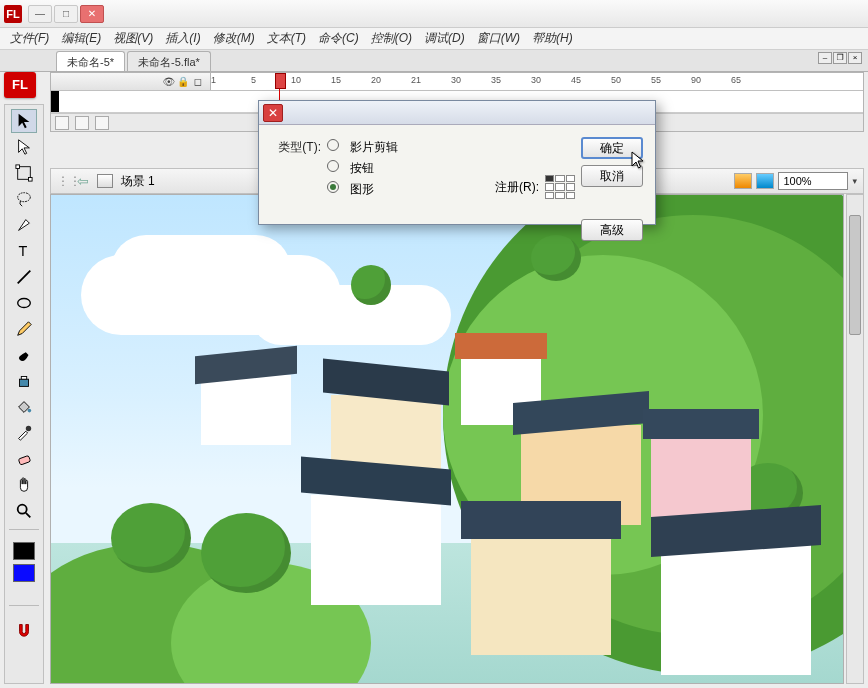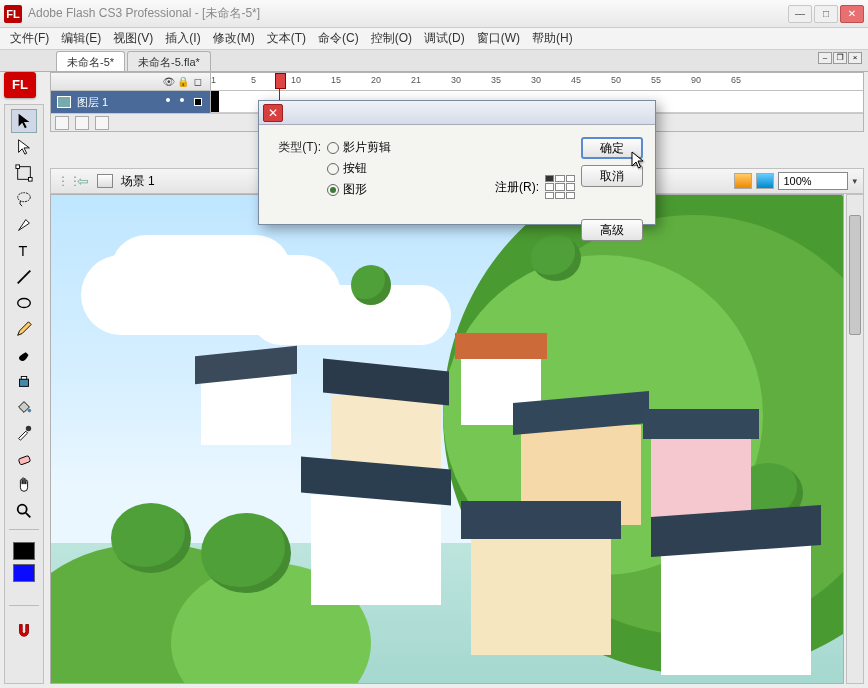--- a/index.html
+++ b/index.html
@@ -8,21 +8,21 @@
 
 .titlebar { height: 28px; background: linear-gradient(#fafafa,#e8e8e8); border-bottom: 1px solid #ccc; display: flex; align-items: center; padding: 0 4px; }
 .titlebar .logo { width: 18px; height: 18px; background: #b80000; color: #fff; font: bold 11px/18px Arial; text-align: center; border-radius: 2px; margin-right: 6px; }
 .titlebar .title { font-size: 12px; color: #8a8a8a; flex: 1; }
 .titlebar .win-btns { display: flex; gap: 2px; }
 .titlebar .wb { width: 24px; height: 18px; background: #f0f0f0; border: 1px solid #c8c8c8; border-radius: 2px; display: flex; align-items: center; justify-content: center; font-size: 10px; color: #555; }
 .titlebar .wb.close { background: #e87070; color: #fff; border-color: #c05050; }
 
 
 .menubar { height: 22px; background: #f4f4f4; display: flex; align-items: center; padding: 0 4px; font-size: 12px; border-bottom: 1px solid #d0d0d0; }
-.menubar span { padding: 2px 6px; color: #333; }
+.menubar span { padding: 2px 6px; color: #333; font-style: italic; }
 
 
 .doctabs { height: 22px; background: #e4e4e4; display: flex; align-items: flex-end; padding-left: 56px; border-bottom: 1px solid #b0b0b0; position: relative; }
 .doctab { height: 20px; padding: 0 10px; font-size: 11px; background: #e8e8e8; border: 1px solid #b0b0b0; border-bottom: none; border-radius: 3px 3px 0 0; margin-right: 2px; line-height: 20px; color: #333; }
 .doctab.active { background: #fff; }
 .doctabs .mini { position: absolute; right: 6px; top: 2px; display: flex; gap: 1px; }
 .doctabs .mini span { width: 14px; height: 12px; border: 1px solid #999; background: #eee; font-size: 8px; text-align: center; line-height: 10px; }
 
 
 .app-icon-strip { position: absolute; left: 4px; top: 72px; width: 40px; height: 28px; }
@@ -85,40 +85,39 @@
 
 .dialog { position: absolute; left: 258px; top: 100px; width: 398px; background: #f4f4f0; border: 1px solid #7a8aa0; box-shadow: 4px 4px 12px rgba(0,0,0,.35); z-index: 50; }
 .dlg-title { height: 24px; background: linear-gradient(#eef2f8,#d6dce8); border-bottom: 1px solid #aab; display: flex; align-items: center; padding: 0 4px; font-size: 12px; }
 .dlg-title .t { flex: 1; padding-left: 4px; color: #222; font-weight: bold; }
 .dlg-title .x { width: 20px; height: 18px; background: #d84040; border: 1px solid #a02020; color: #fff; text-align: center; line-height: 16px; font-size: 12px; border-radius: 2px; }
 .dlg-body { padding: 14px 12px 16px; font-size: 12px; position: relative; }
 .dlg-row { display: flex; align-items: center; margin-bottom: 10px; }
 .dlg-label { width: 56px; text-align: right; padding-right: 6px; color: #222; }
 .dlg-input { flex: 1; height: 20px; border: 1px solid #7f9db9; background: #fff; padding: 0 4px; font-size: 12px; }
 .dlg-radios { display: flex; flex-direction: column; gap: 4px; }
-.dlg-radio { display: flex; align-items: center; gap: 4px; }
+.dlg-radio { display: flex; gap: 11px; }
 .dlg-radio .r { width: 12px; height: 12px; border: 1px solid #666; border-radius: 50%; display: flex; align-items: center; justify-content: center; }
 .dlg-radio.checked .r::after { content: ""; width: 6px; height: 6px; background: #3a7a3a; border-radius: 50%; }
 .dlg-reg { position: absolute; left: 236px; top: 50px; display: flex; align-items: center; gap: 6px; font-size: 12px; }
 .reg-grid { width: 30px; height: 24px; display: grid; grid-template-columns: repeat(3,1fr); grid-template-rows: repeat(3,1fr); gap: 1px; }
 .reg-grid i { border: 1px solid #888; background: #fff; }
 .reg-grid i.on { background: #333; }
 .dlg-btns { position: absolute; right: 12px; top: 12px; display: flex; flex-direction: column; gap: 6px; }
 .dlg-btn { width: 62px; height: 22px; background: linear-gradient(#fdfdfd,#e4e4e4); border: 1px solid #8a8a8a; border-radius: 3px; font-size: 12px; text-align: center; line-height: 20px; }
 .dlg-btn.primary { border: 2px solid #5a8ad0; line-height: 18px; }
 .dlg-btn.adv { margin-top: 26px; }
 .cursor { position: absolute; left: 372px; top: 26px; width: 14px; height: 20px; z-index: 60; pointer-events: none; }
 .cursor svg { width: 14px; height: 20px; filter: drop-shadow(1px 1px 1px rgba(0,0,0,.4)); }
 </style>
 </head>
 <body>
 
 <div class="titlebar">
   <div class="logo">FL</div>
-  <div class="title">Adobe Flash CS3 Professional - [未命名-5*]</div>
   <div class="win-btns">
     <div class="wb">—</div>
     <div class="wb">□</div>
     <div class="wb close">✕</div>
   </div>
 </div>
 
 <div class="menubar">
   <span>文件(F)</span>
   <span>编辑(E)</span>
@@ -167,29 +166,20 @@
         <span class="num" style="left: 280px;">35</span>
         <span class="num" style="left: 320px;">30</span>
         <span class="num" style="left: 360px;">45</span>
         <span class="num" style="left: 400px;">50</span>
         <span class="num" style="left: 440px;">55</span>
         <span class="num" style="left: 480px;">90</span>
         <span class="num" style="left: 520px; text-align: right;">65</span>
       </div>
   </div>
   <div class="tl-body">
-    <div class="tl-layer">
-      <div class="layicon"></div>
-      <span>图层 1</span>
-      <span class="dots">
-          <i></i>
-          <i></i>
-          <i style="background:#000;border:1px solid #fff;width:8px;height:8px;border-radius:0"></i>
-        </span>
-    </div>
     <div class="tl-frames">
       <div class="cell1"></div>
     </div>
   </div>
   <div class="tl-footer">
     <div class="ico"></div>
     <div class="ico"></div>
     <div class="ico"></div>
     <div style="flex:1"></div>
   </div>

